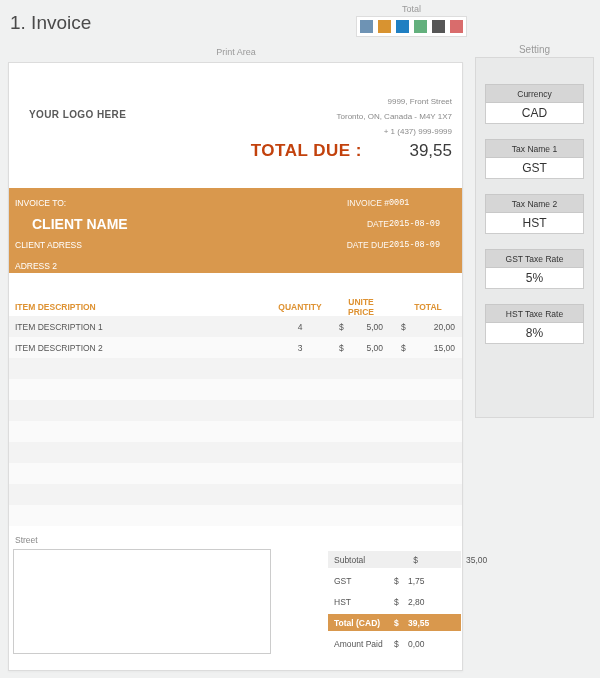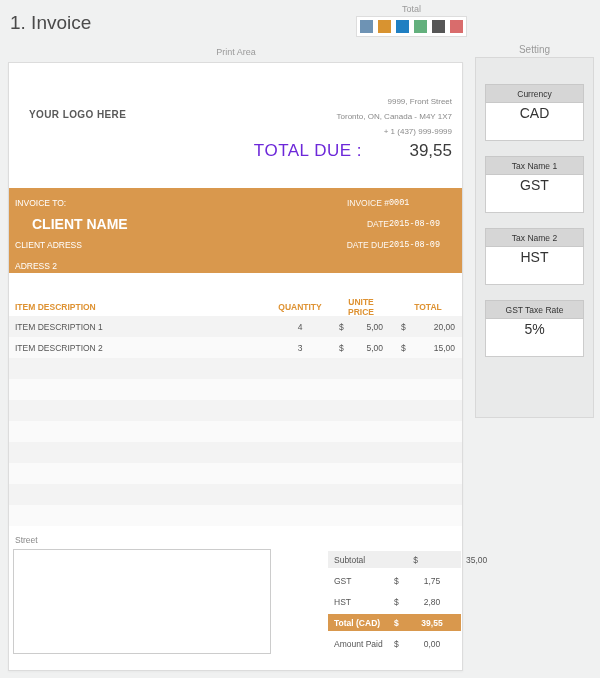--- a/index.html
+++ b/index.html
@@ -18,21 +18,21 @@
   .swatch { width:13px; height:13px; display:inline-block; cursor:pointer; }
 
   .print-area-label { position:absolute; left:8px; top:47px; width:456px; text-align:center; font-size:9px; color:#9a9a9a; }
   .setting-label { position:absolute; left:475px; top:44px; width:119px; text-align:center; font-size:10px; color:#9a9a9a; }
 
   
   .sheet { position:absolute; left:8px; top:62px; width:455px; height:609px; background:#fff; border:1px solid #dcdcdc; box-shadow:0 1px 2px rgba(0,0,0,0.04); }
   .logo { position:absolute; left:20px; top:46px; font-size:10px; font-weight:bold; color:#595959; letter-spacing:0.4px; }
   .company-address { position:absolute; right:10px; top:31px; text-align:right; font-size:8px; color:#8a8a8a; line-height:15px; }
   .total-due { position:absolute; left:0; right:0; top:78px; height:22px; }
-  .td-label { position:absolute; right:100px; font-size:17px; color:#6d28d9; letter-spacing:0.5px; }
+  .td-label { position:absolute; right:100px; font-size:17px; color:#c2410c; letter-spacing:0.5px;font-weight:bold; }
   .td-value { position:absolute; right:10px; font-size:17px; color:#3b3b3b; }
 
   
   .band { position:absolute; left:0; right:0; top:125px; height:85px; background:var(--accent,#D9984D); color:#fff; font-size:8.5px; }
   .band-left { position:absolute; left:6px; top:5px; line-height:21px; }
   .band-left .bold-line { font-weight:bold; font-size:14px;margin-left:17px; }
   .band-right { position:absolute; right:0; top:5px; line-height:21px; }
   .meta-row { display:flex; justify-content:flex-end; padding-right:11px; }
   .meta-label { width:90px; text-align:right; color:rgba(255,255,255,0.92); }
   .meta-value { width:62px; text-align:left;font-family:Liberation Mono, monospace; }
@@ -50,30 +50,30 @@
 
   
   .notes-label { position:absolute; left:6px; top:472px; font-size:8.5px; color:#888; }
   .notes-box { position:absolute; left:4px; top:486px; width:258px; height:105px; border:1px solid #ccc; background:#fff; resize:none; outline:none; font-family:"Liberation Sans", sans-serif; font-size:8.5px; color:#555; padding:4px; }
 
   
   .totals { position:absolute; left:319px; top:488px; width:133px; }
   .totals-row { height:17px; margin-bottom:4px; display:flex; align-items:center; font-size:8.5px; color:#555; padding:0 5px 0 6px; }
   .totals-row .t-label { width:60px; }
   .totals-row .t-symbol { width:14px; }
-  .totals-row .t-value { flex:1; text-align:center; }
+  .totals-row .t-value { flex:1; text-align:left; }
   .totals-row.style-subtotal { background:#efefef;gap:48px; }
   .totals-row.style-plain { background:transparent; }
   .totals-row.style-grand { background:var(--accent,#D9984D); color:#fff; font-weight:bold; }
 
   
   .settings-panel { position:absolute; left:475px; top:57px; width:119px; height:361px; background:var(--panel-bg,#E9EAEA); border:1px solid #d8d8d8; padding-top:26px; }
   .field-group { width:99px; margin:0 auto 15px auto; }
   .field-header { height:19px; line-height:18px; background:#d6d6d6; border:1px solid #c8c8c8; text-align:center; font-size:8.5px; color:#333; }
-  .field-value { height:38px; line-height:20px; background:#fff; border:1px solid #ccc; border-top:none; text-align:center; font-size:14px; color:#333; cursor:text; }
+  .field-value { height:21px; line-height:20px; background:#fff; border:1px solid #ccc; border-top:none; text-align:center; font-size:12px; color:#333; cursor:text; }
 </style>
 </head>
 <body style="--accent: #D9984D; --header-orange: #DE9232; --page-bg: #F0F1F1; --panel-bg: #E9EAEA; --stripe-a: #F3F3F3; --stripe-b: #FAFAFA;">
 
 <div class="page-title">1. Invoice</div>
 
 <div class="colors-widget">
   <div class="widget-label">Total</div>
   <div class="swatch-box">
       <span class="swatch" style="background: rgb(110, 147, 180);"></span>
@@ -215,13 +215,17 @@
       <div class="field-value">GST</div>
     </div>
     <div class="field-group">
       <div class="field-header">Tax Name 2</div>
       <div class="field-value">HST</div>
     </div>
     <div class="field-group">
       <div class="field-header">GST Taxe Rate</div>
       <div class="field-value">5%</div>
     </div>
+    <div class="field-group">
+      <div class="field-header">HST Taxe Rate</div>
+      <div class="field-value">8%</div>
+    </div>
   </div>
 
 </body></html>

